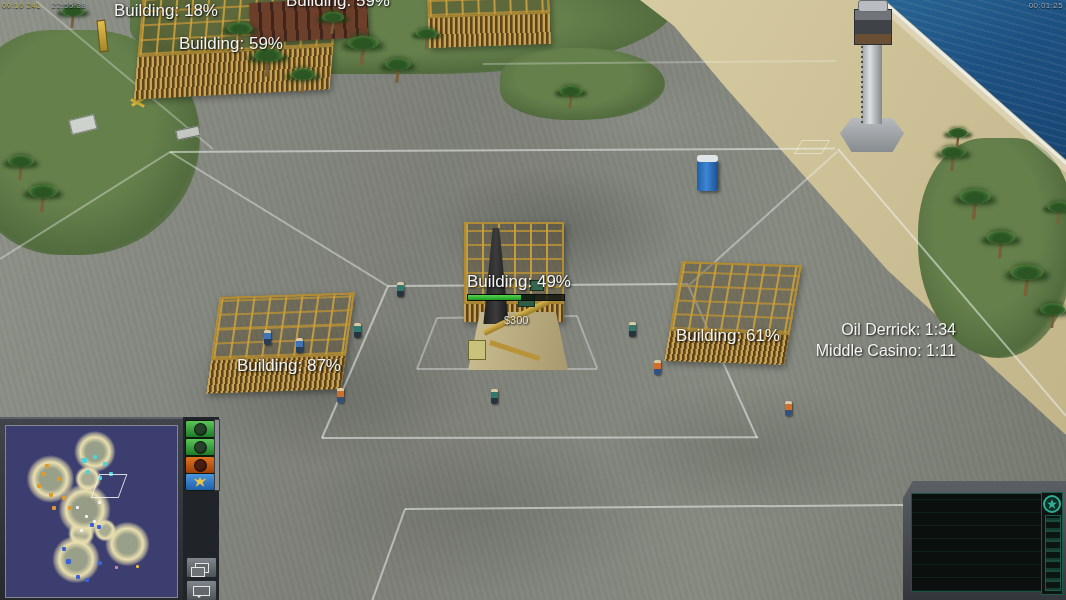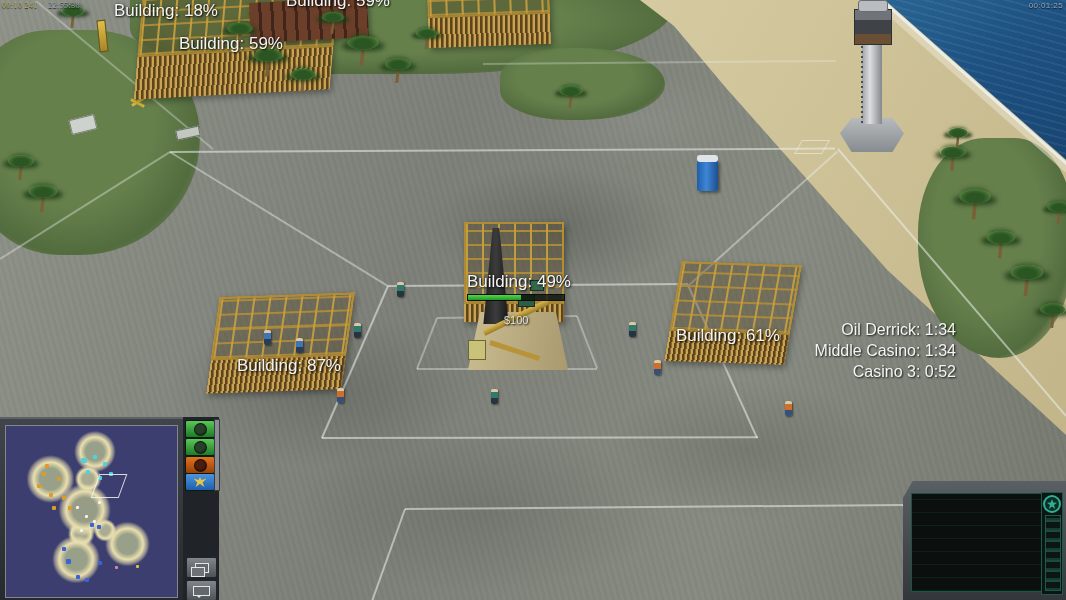--- a/index.html
+++ b/index.html
@@ -276,32 +276,31 @@
   <div class="fig blue" style="left:264px;top:330px;"></div>
   <div class="fig blue" style="left:296px;top:338px;"></div>
 
   <div class="wtext" style="left:114px;top:1px;">Building: 18%</div>
   <div class="wtext" style="left:179px;top:34px;">Building: 59%</div>
   <div class="wtext" style="left:286px;top:-9px;">Building: 59%</div>
   <div class="wtext" style="left:467px;top:272px;">Building: 49%</div>
   <div id="build-bar">
       <div class="fill" style="width: 55%;"></div>
     </div>
-  <div class="wtext" style="left:504px;top:314px;font-size:11px;color:#e4e4e2;">$100</div>
+  <div class="wtext" style="left:504px;top:314px;font-size:11px;color:#e4e4e2;">$300</div>
   <div class="wtext" style="left:237px;top:356px;">Building: 87%</div>
   <div class="wtext" style="left:676px;top:326px;">Building: 61%</div>
 
   <div id="countdowns">
     <div>Oil Derrick: 1:34</div>
-    <div>Middle Casino: 1:34</div>
-    <div>Casino 3: 0:52</div>
-  </div>
-
-
-  <div class="hudtiny" style="left:2px;top:1px;font-family:Liberation Serif, serif;">
+    <div>Middle Casino: 1:11</div>
+  </div>
+
+
+  <div class="hudtiny" style="left:2px;top:1px;">
     <span style="color:#b7ae5e;">00:10 241</span>
     <span style="color:#98a2ae;margin-left:8px;">22:55:38</span>
   </div>
   <div class="hudtiny" style="right:3px;top:1px;color:#9aa6b4;">00:01:25</div>
 
   <div id="minimap-frame" class="abs">
     <div id="minimap">
       <div id="islands"></div>
 
       <div class="blip" style="background:#e09a28;left:21%;top:27%;"></div>

